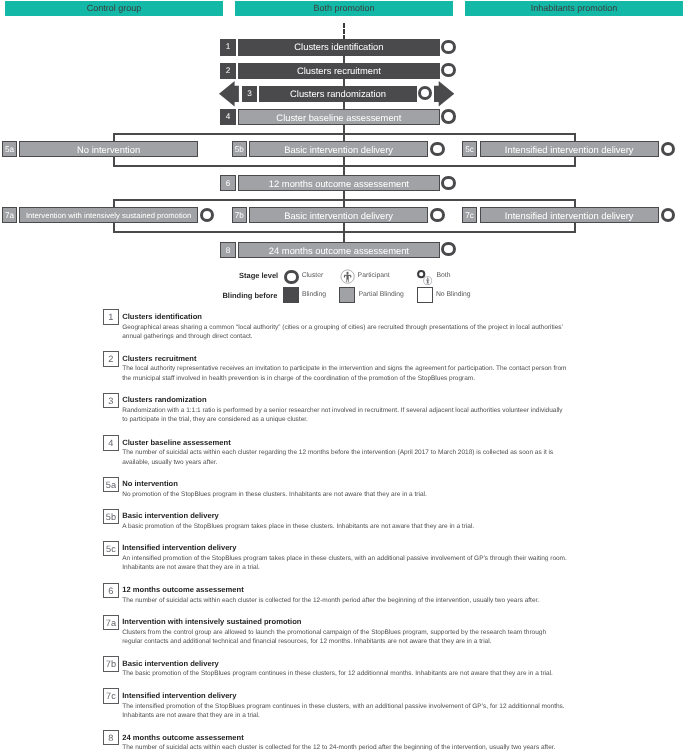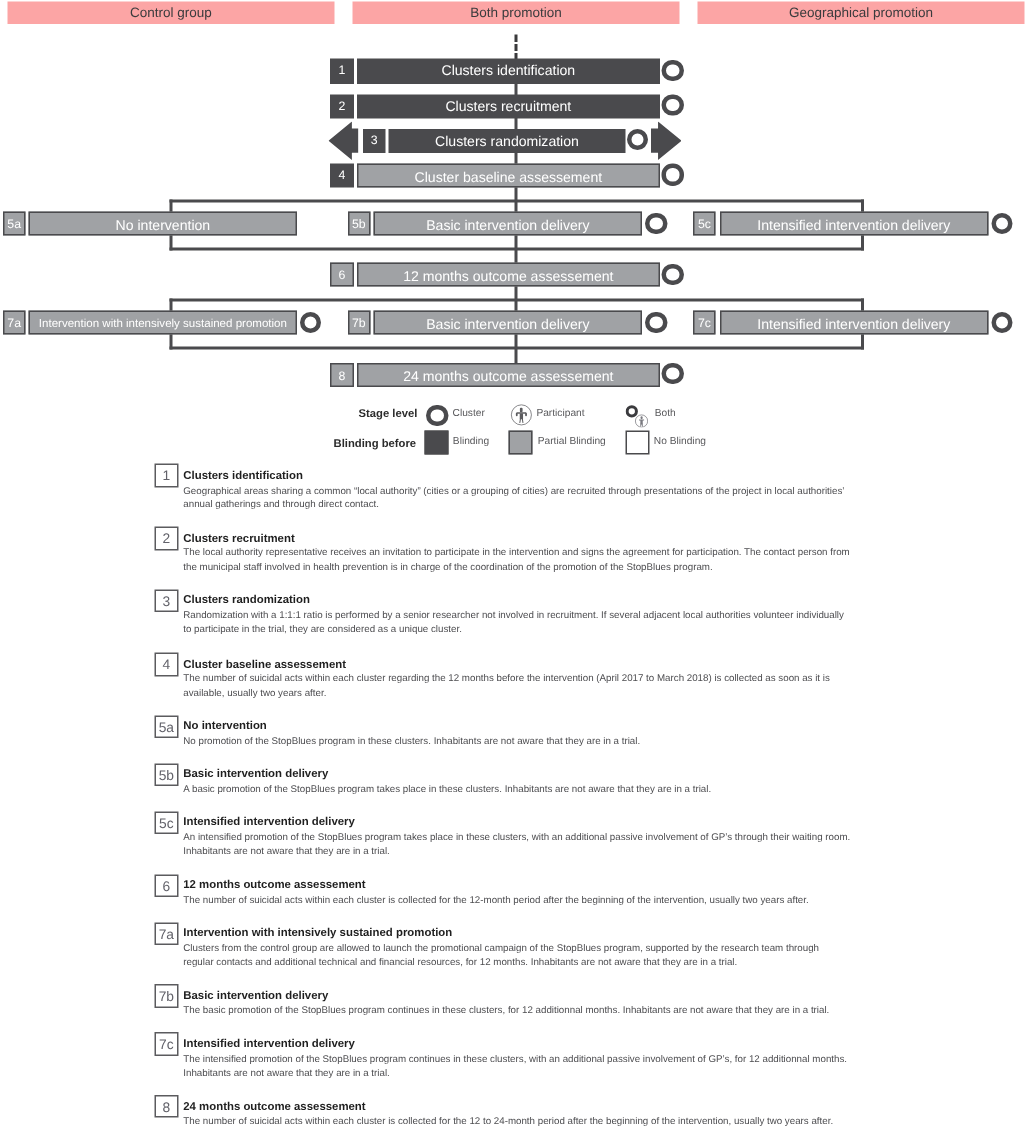--- a/index.html
+++ b/index.html
@@ -1,21 +1,21 @@
 <!DOCTYPE html>
 <html><head>
 <meta charset="utf-8">
 <style>
   html,body{margin:0;padding:0;}
   body{width:685px;height:752px;background:#fff;
        font-family:"Liberation Sans",sans-serif;position:relative;overflow:hidden;
        -webkit-font-smoothing:antialiased;text-rendering:geometricPrecision;}
   #root{position:absolute;left:0;top:0;width:685px;height:752px;}
 
-  .hdr{position:absolute;top:1px;height:15.2px;background:#fca5a5;color:#3b3b3d;
+  .hdr{position:absolute;top:1px;height:15.2px;background:#14b8a6;color:#3b3b3d;
        font-size:9px;line-height:15.2px;text-align:center;}
 
   .badge{position:absolute;height:16.2px;box-sizing:border-box;color:#fff;
          font-size:8.2px;line-height:15.8px;text-align:center;}
   .bar{position:absolute;height:16.2px;box-sizing:border-box;color:#fff;
        font-size:9.4px;line-height:16.4px;text-align:center;white-space:nowrap;}
   .bar.small{font-size:7.7px;}
   .dark{background:#4a4a4d;}
   .gray{background:#a0a2a5;border:1.5px solid #4a4a4d;}
   .ring{position:absolute;border-radius:50%;box-sizing:border-box;}
@@ -32,21 +32,21 @@
           background:#fff;color:#62626a;font-size:9.2px;text-align:center;}
   .ntitle{position:absolute;font-size:7.6px;font-weight:bold;color:#1f1f1f;white-space:nowrap;}
   .nbody{position:absolute;font-size:6.5px;color:#4d4d50;line-height:9.4px;}
 </style>
 </head>
 <body>
 
 <div id="root">
   <div class="hdr" style="left:5px;width:218px;">Control group</div>
   <div class="hdr" style="left:235px;width:218px;">Both promotion</div>
-  <div class="hdr" style="left:465px;width:218px;">Geographical promotion</div>
+  <div class="hdr" style="left:465px;width:218px;">Inhabitants promotion</div>
   <div class="dash" style="left:343.0px;top:22.8px;height:16.8px;"></div>
   <div class="ln" style="left:343.4px;top:55px;width:1.6px;height:202px;"></div>
   <div class="ln" style="left:112.9px;top:133.2px;width:462.8px;height:1.8px;"></div>
   <div class="ln" style="left:112.9px;top:165.3px;width:462.8px;height:1.8px;"></div>
   <div class="ln" style="left:112.9px;top:133.2px;width:1.8px;height:33.90000000000002px;"></div>
   <div class="ln" style="left:573.9px;top:133.2px;width:1.8px;height:33.90000000000002px;"></div>
   <div class="ln" style="left:112.9px;top:199.4px;width:462.8px;height:1.8px;"></div>
   <div class="ln" style="left:112.9px;top:231.4px;width:462.8px;height:1.8px;"></div>
   <div class="ln" style="left:112.9px;top:199.4px;width:1.8px;height:33.8px;"></div>
   <div class="ln" style="left:573.9px;top:199.4px;width:1.8px;height:33.8px;"></div>

